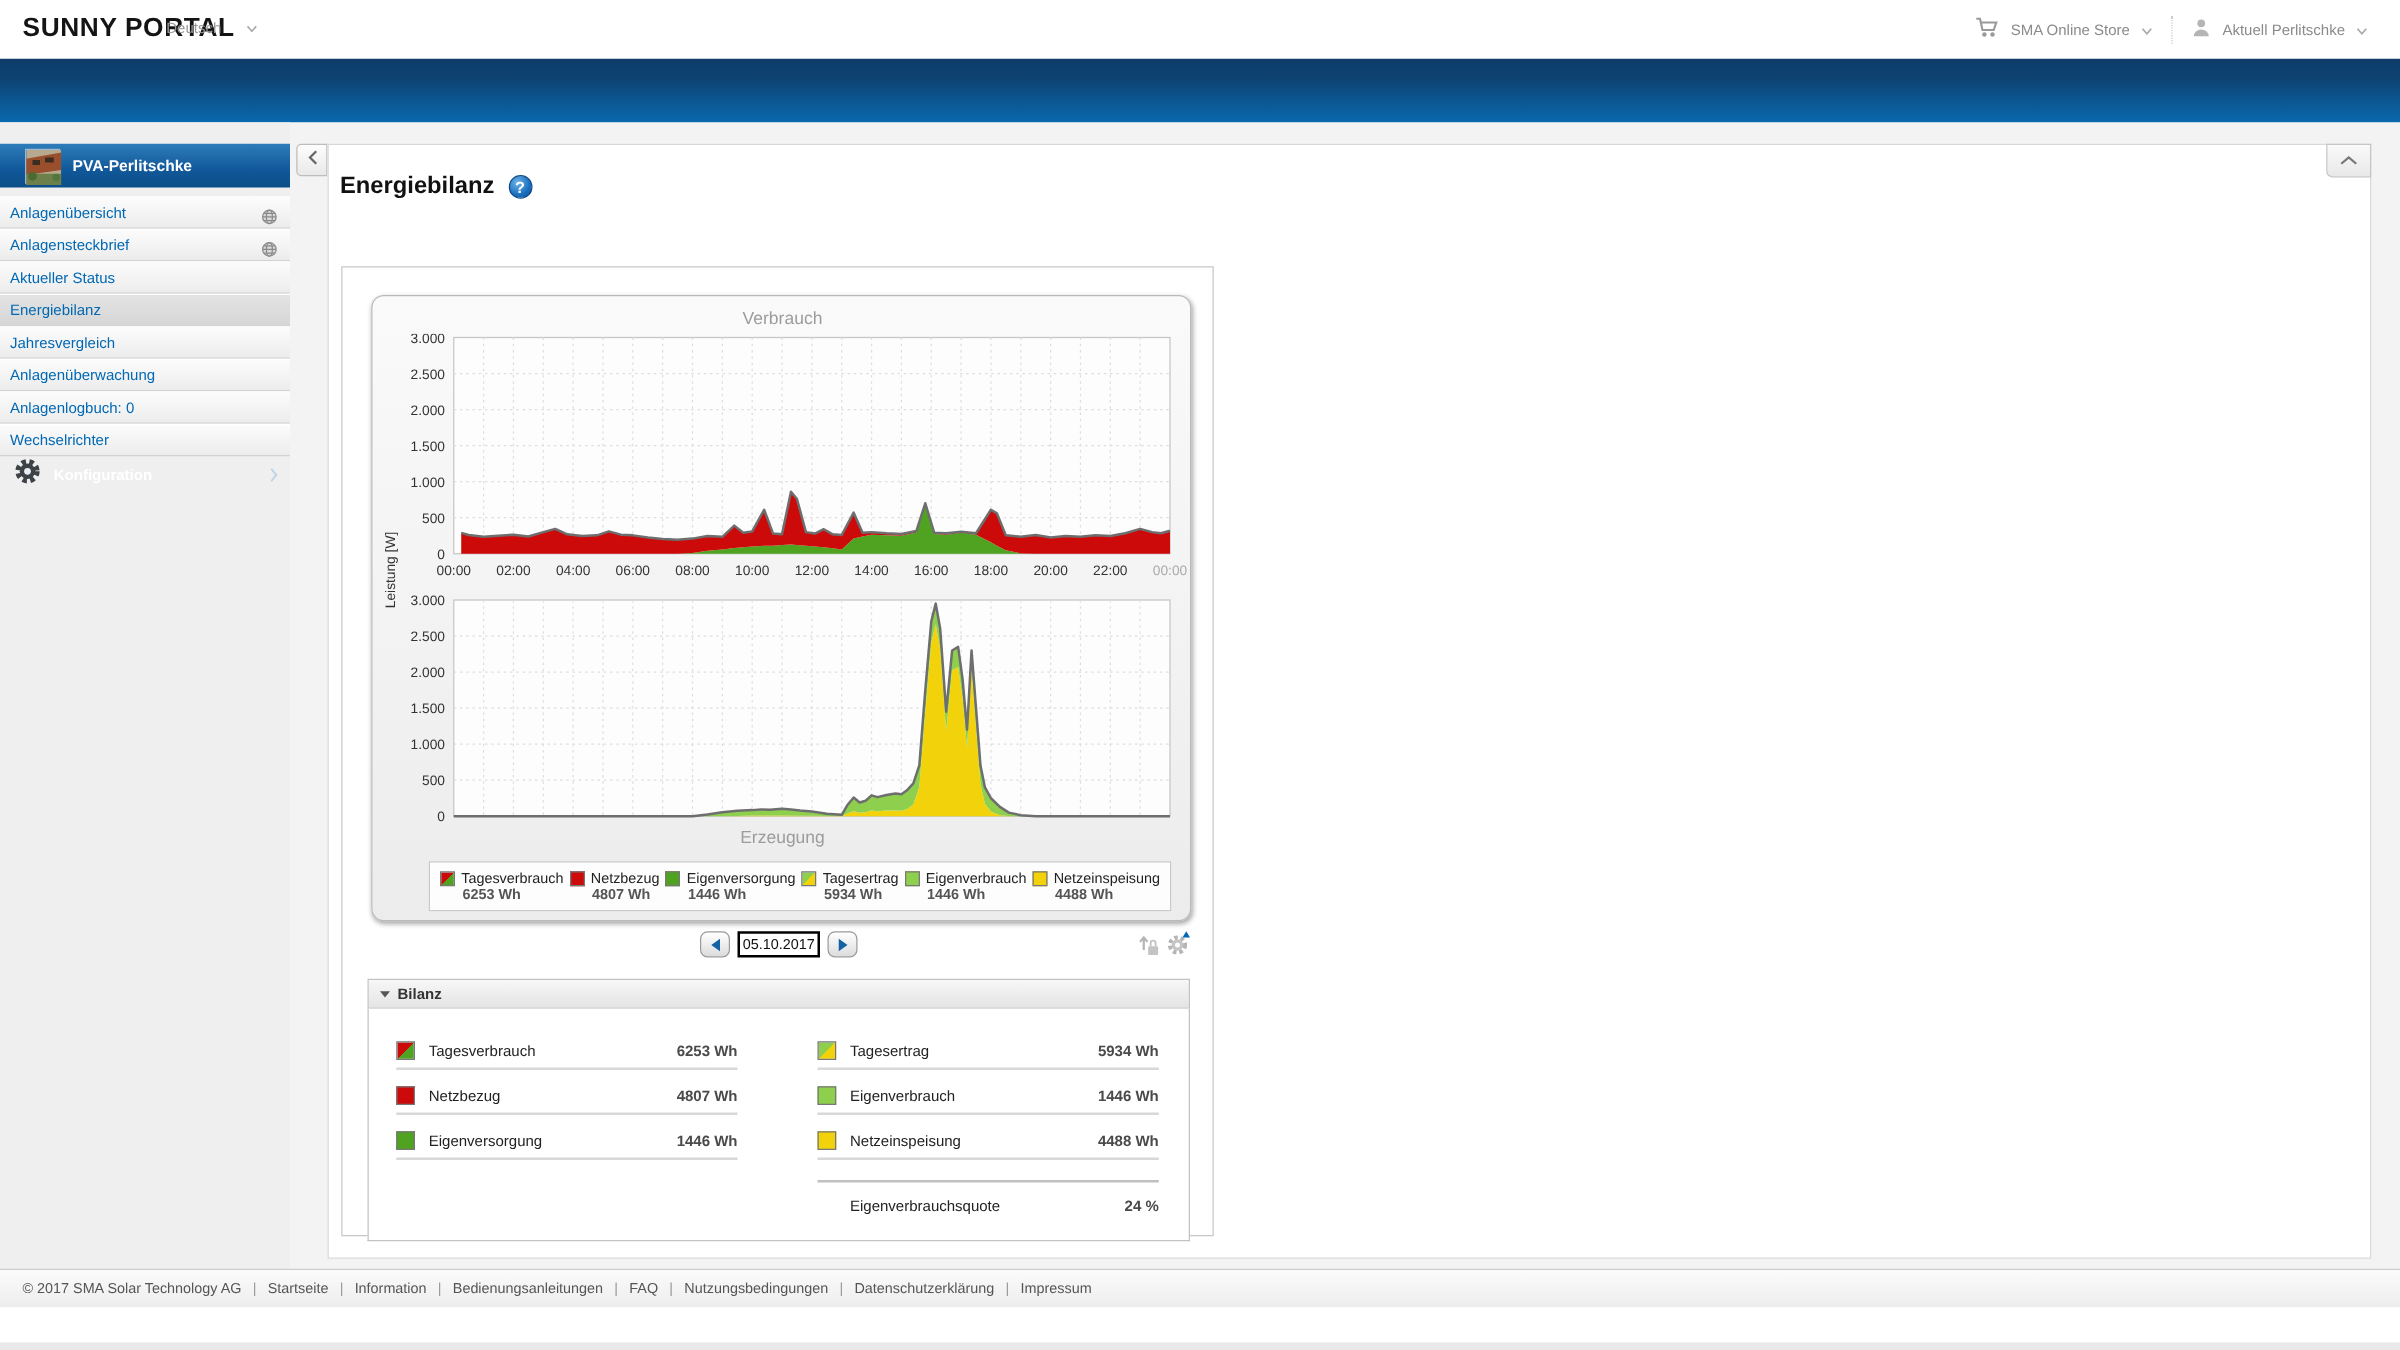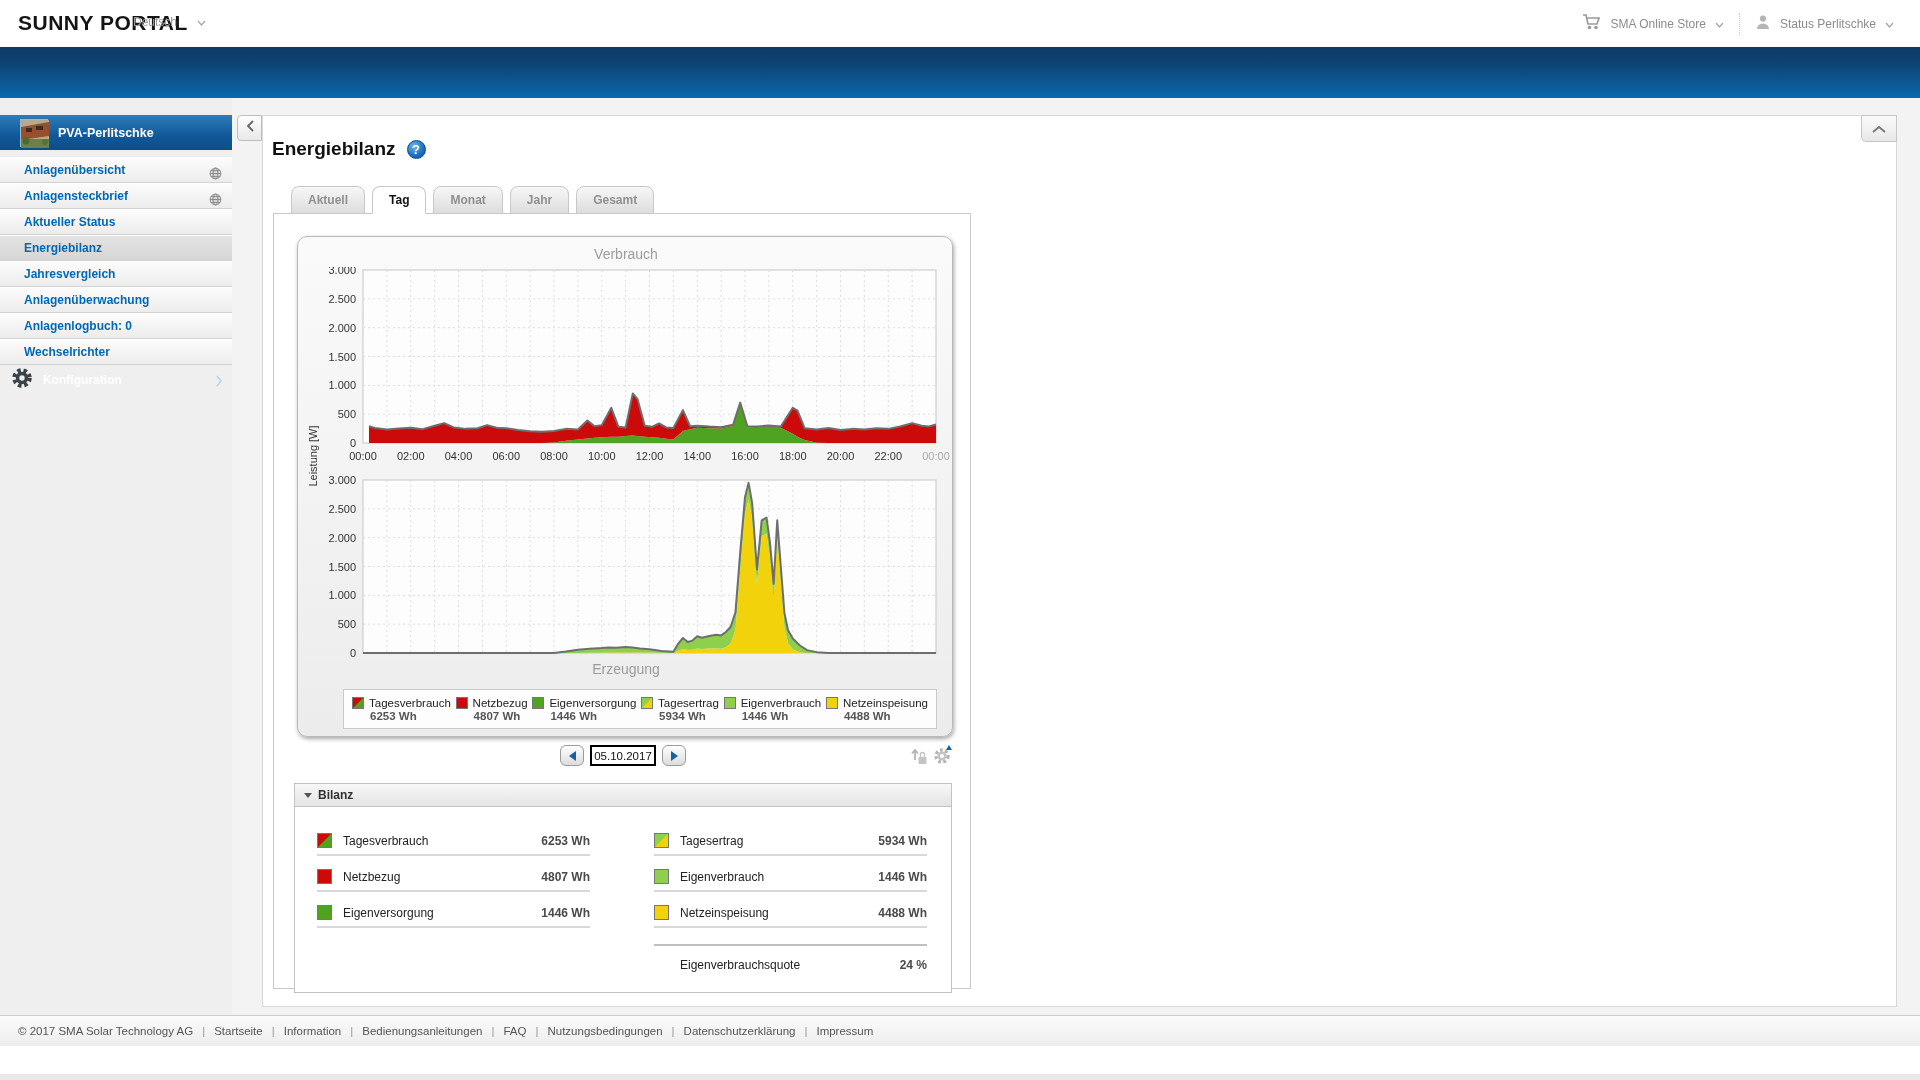--- a/index.html
+++ b/index.html
@@ -21,22 +21,22 @@
   #page { position:absolute; left:0; top:98px; width:1920px; height:917px; background:#f3f3f3; }
 
   
   #sidebar { position:absolute; left:0; top:0; width:232px; height:100%; background:#efefef; }
   #plant-header { position:absolute; left:0; top:17px; width:232px; height:35px;
                   background:linear-gradient(180deg,#2e7cb9 0%,#11589a 60%,#0b4e87 100%);
                   display:flex; align-items:center; gap:10px; padding-left:20px; cursor:pointer; }
   #plant-header .thumb { width:28px; height:28px; border:1px solid #9bb7d0; flex:0 0 auto; }
   #plant-header .pname { color:#fff; font-weight:bold; font-size:12.5px; }
   #menu { position:absolute; left:0; top:59px; width:232px; }
-  .menu-item { position:relative; height:26px; line-height:25px; padding-left:24px;
-               font-size:12px; font-weight:bold; color:#0068b4;
+  .menu-item { position:relative; height:26px; line-height:25px; padding-left:8px;
+               font-size:12px; font-weight:normal; color:#0068b4;
                background:linear-gradient(180deg,#fcfcfc,#ececec);
                border-bottom:1px solid #d2d2d2; border-top:1px solid #fff; cursor:pointer; }
   .menu-item.active { background:linear-gradient(180deg,#e3e3e3,#d6d6d6); }
   .menu-item .globe { position:absolute; right:10px; top:6px; }
   #config-row { position:absolute; left:0; top:265px; width:232px; height:33px;
                 background:linear-gradient(180deg,#1576b8 0%,#0d5globe 0%,#0f62a0 45%,#0a4c80 100%);
                 display:flex; align-items:center; cursor:pointer; }
   #config-row .gear { margin-left:10px; }
   #config-row .clabel { color:#fff; font-weight:bold; font-size:12px; margin-left:9px; }
   #config-row .cchev { position:absolute; right:9px; top:10px; }
@@ -152,21 +152,21 @@
           </svg></span>
       <span style="cursor:pointer;">SMA Online Store</span>
       <span style="cursor:pointer;"><svg width="9" height="6">
             <polyline points="1,1 4.5,5 8,1" fill="none" stroke="#aaa" stroke-width="1.4"></polyline>
           </svg></span>
       <span class="top-divider"></span>
       <span><svg width="16" height="16" viewBox="0 0 16 16">
             <circle cx="8" cy="4.6" r="3.1" fill="#b5b5b5"></circle>
             <path d="M2 15 a6 5.5 0 0 1 12 0 z" fill="#b5b5b5"></path>
           </svg></span>
-      <span style="cursor:pointer;">Status Perlitschke</span>
+      <span style="cursor:pointer;">Aktuell Perlitschke</span>
       <span style="cursor:pointer;"><svg width="9" height="6">
             <polyline points="1,1 4.5,5 8,1" fill="none" stroke="#aaa" stroke-width="1.4"></polyline>
           </svg></span>
     </div>
   </header>
 
   <div id="bluebar" style="background:linear-gradient(180deg,#0e3c68 0%,#0d4272 30%,#0a69ae 100%);"></div>
 
   <div id="page">
 
@@ -229,27 +229,20 @@
         <span><svg width="16" height="9">
               <polyline points="2,7 8,2 14,7" fill="none" stroke="#777" stroke-width="1.8"></polyline>
             </svg></span>
       </div>
 
       <div id="title-row">
         <span id="page-title">Energiebilanz</span>
         <span id="help-icon">?</span>
       </div>
 
-      <div id="tabs">
-          <div class="tab">Aktuell</div>
-          <div class="tab active">Tag</div>
-          <div class="tab">Monat</div>
-          <div class="tab">Jahr</div>
-          <div class="tab">Gesamt</div>
-        </div>
 
       <div id="tabbox">
 
         <div id="chartcard">
           <div class="chart-title" id="t1">Verbrauch</div>
           <div id="ylab">Leistung [W]</div>
           <div id="svg1"><svg width="656" height="202" font-family="Liberation Sans, sans-serif">
                 <rect x="65" y="3" width="573" height="173" fill="#fdfdfd" stroke="#c6c6c6"></rect>
                 <line x1="88.875" y1="3" x2="88.875" y2="176" stroke="#dedede" stroke-dasharray="2,3"></line>
                 <line x1="112.75" y1="3" x2="112.75" y2="176" stroke="#dedede" stroke-dasharray="2,3"></line>

